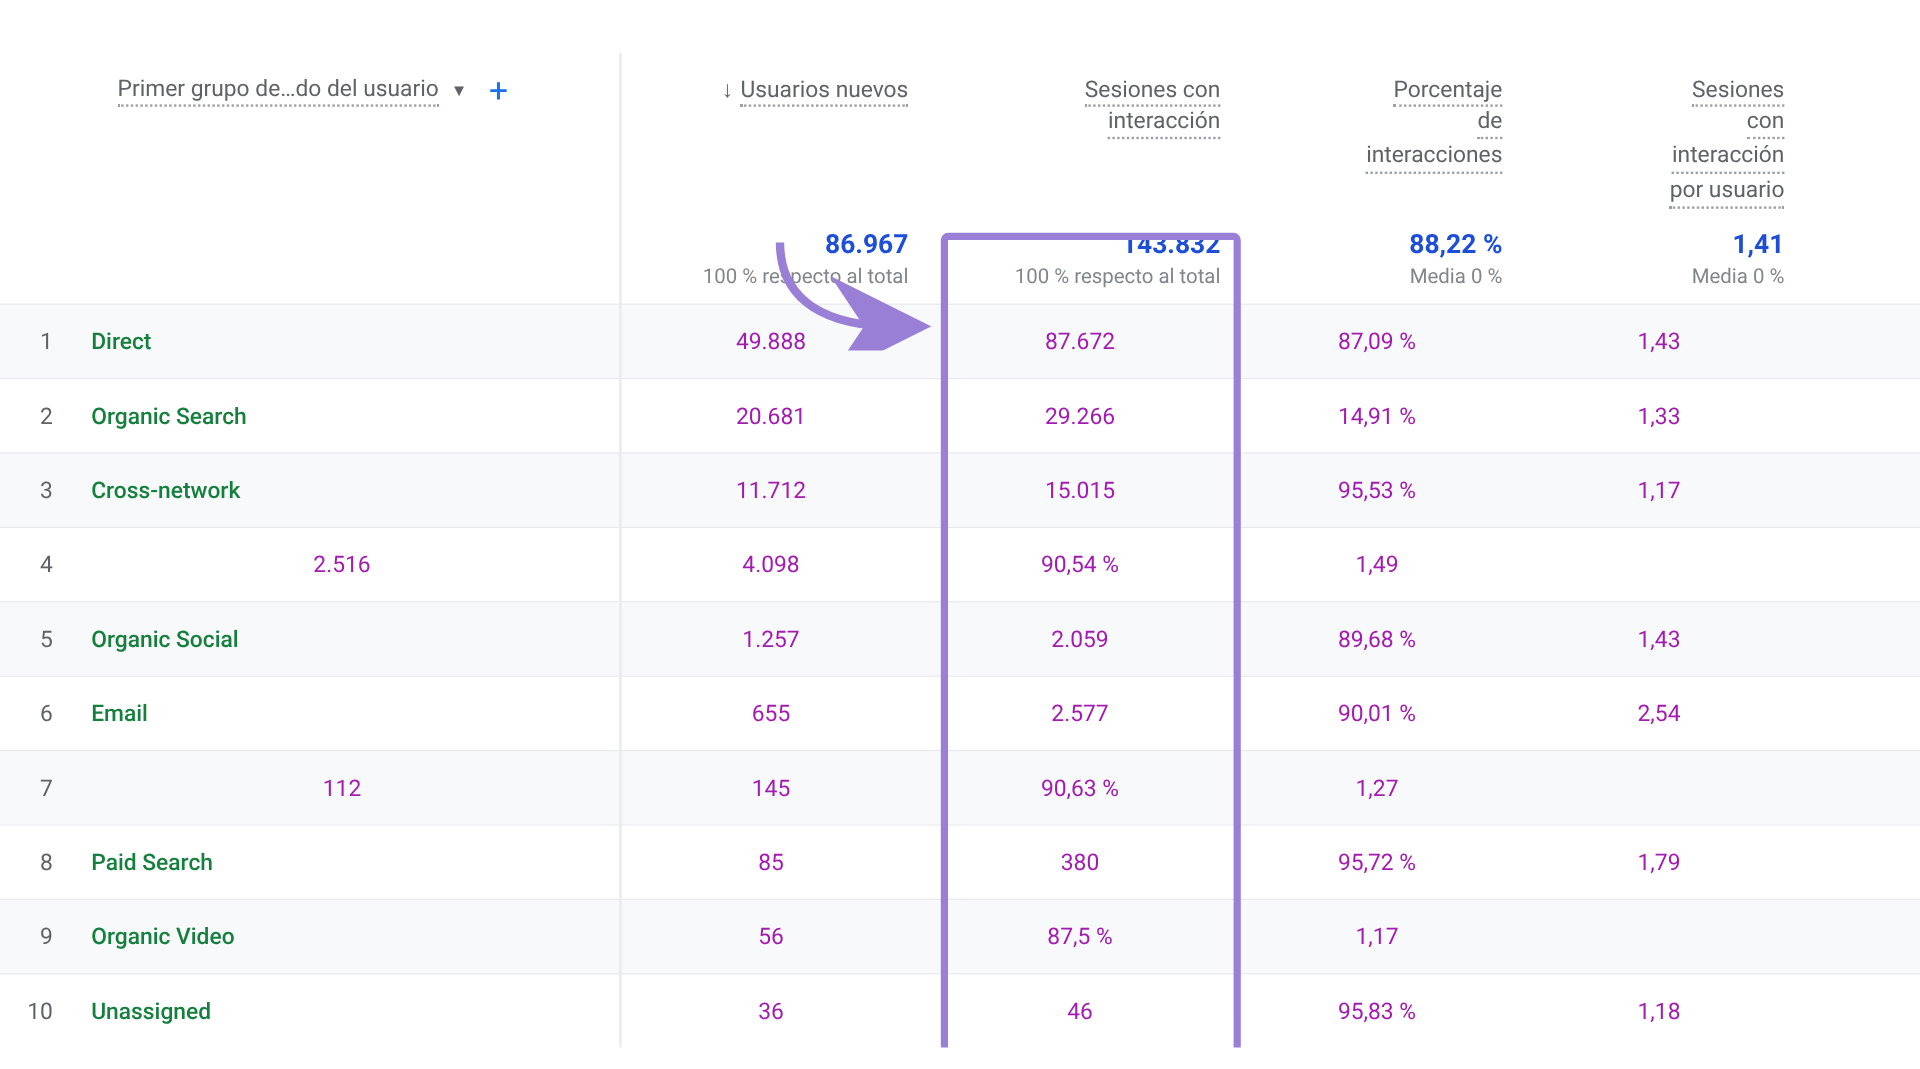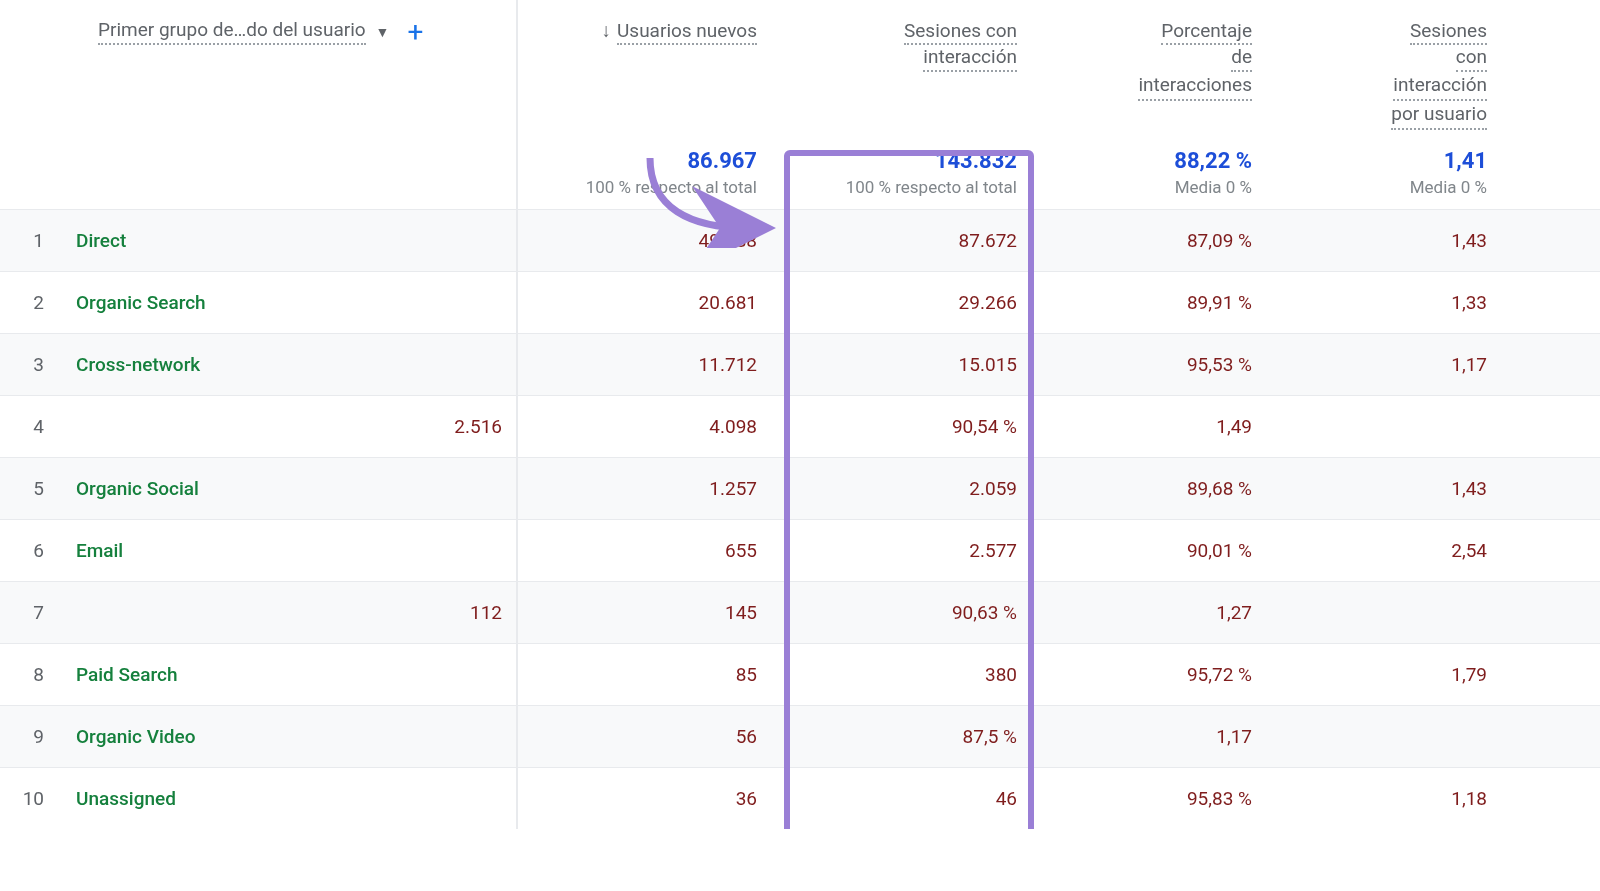--- a/index.html
+++ b/index.html
@@ -9,20 +9,21 @@
     color: #202124;
     width: 1600px;
     font-size: 19px;
   }
   .header-row {
     display: grid;
     grid-template-columns: 520px 255px 260px 235px 235px;
     align-items: start;
     padding-top: 18px;
     min-height: 130px;
+    margin-top: 44px;
   }
   .dim-header {
     display: flex;
     align-items: center;
     padding-left: 98px;
     color: #5f6368;
     gap: 10px;
   }
   .dim-label {
     border-bottom: 2px dotted #9aa0a6;
@@ -91,23 +92,23 @@
     text-align: right;
     padding-right: 16px;
     color: #5f6368;
   }
   .data-row .name {
     font-weight: 500;
     color: #15803d;
     padding-left: 16px;
   }
   .data-row .num {
-    text-align: right;
+    text-align: center;
     padding: 0 18px 0 8px;
-    color: #7f1d1d;
+    color: #a21caf;
     font-size: 19px;
   }
   .vline {
     position: absolute;
     left: 516px;
     top: 0;
     bottom: 0;
     width: 2px;
     background: #e8eaed;
   }
@@ -191,21 +192,21 @@
         <div class="num">49.888</div>
         <div class="num">87.672</div>
         <div class="num">87,09 %</div>
         <div class="num">1,43</div>
       </div>
       <div class="data-row">
         <div class="idx">2</div>
         <div class="name">Organic Search</div>
         <div class="num">20.681</div>
         <div class="num">29.266</div>
-        <div class="num">89,91 %</div>
+        <div class="num">14,91 %</div>
         <div class="num">1,33</div>
       </div>
       <div class="data-row">
         <div class="idx">3</div>
         <div class="name">Cross-network</div>
         <div class="num">11.712</div>
         <div class="num">15.015</div>
         <div class="num">95,53 %</div>
         <div class="num">1,17</div>
       </div>

